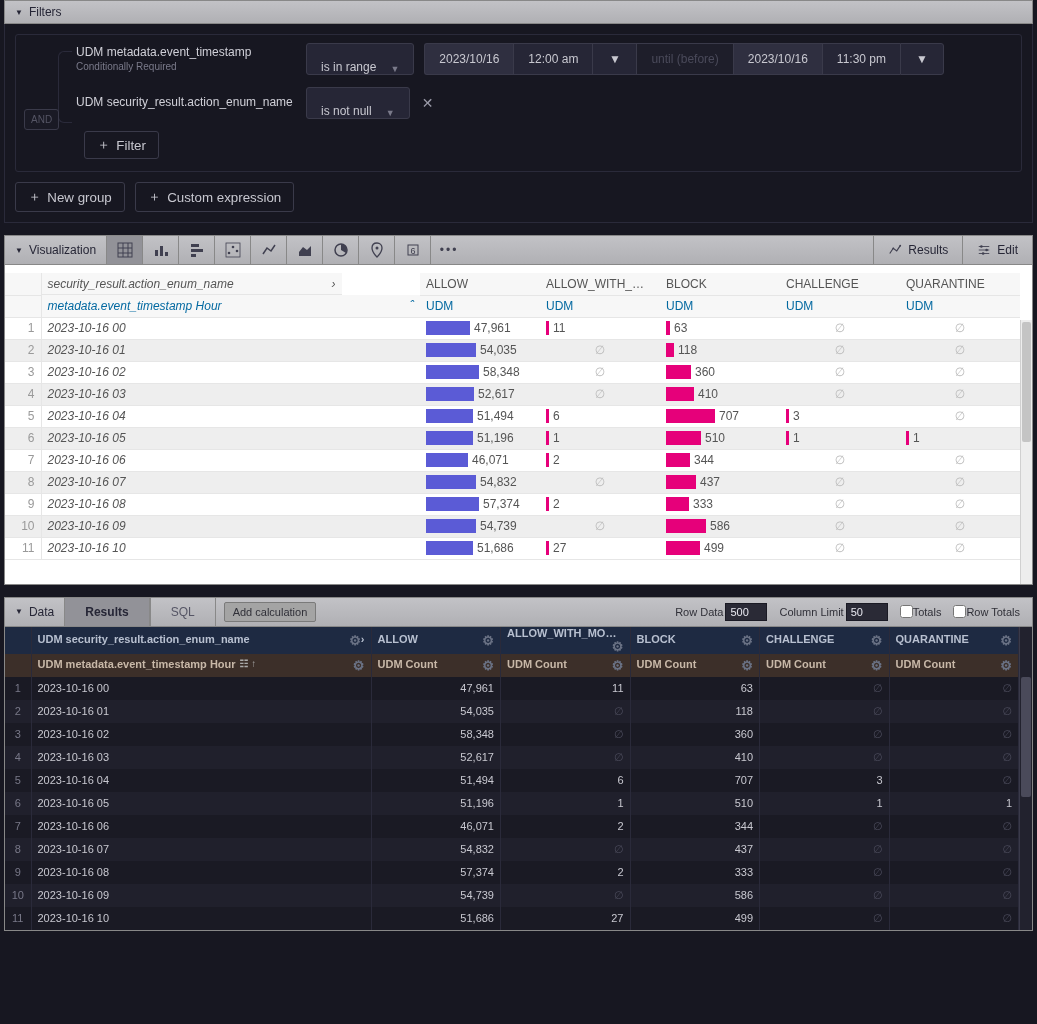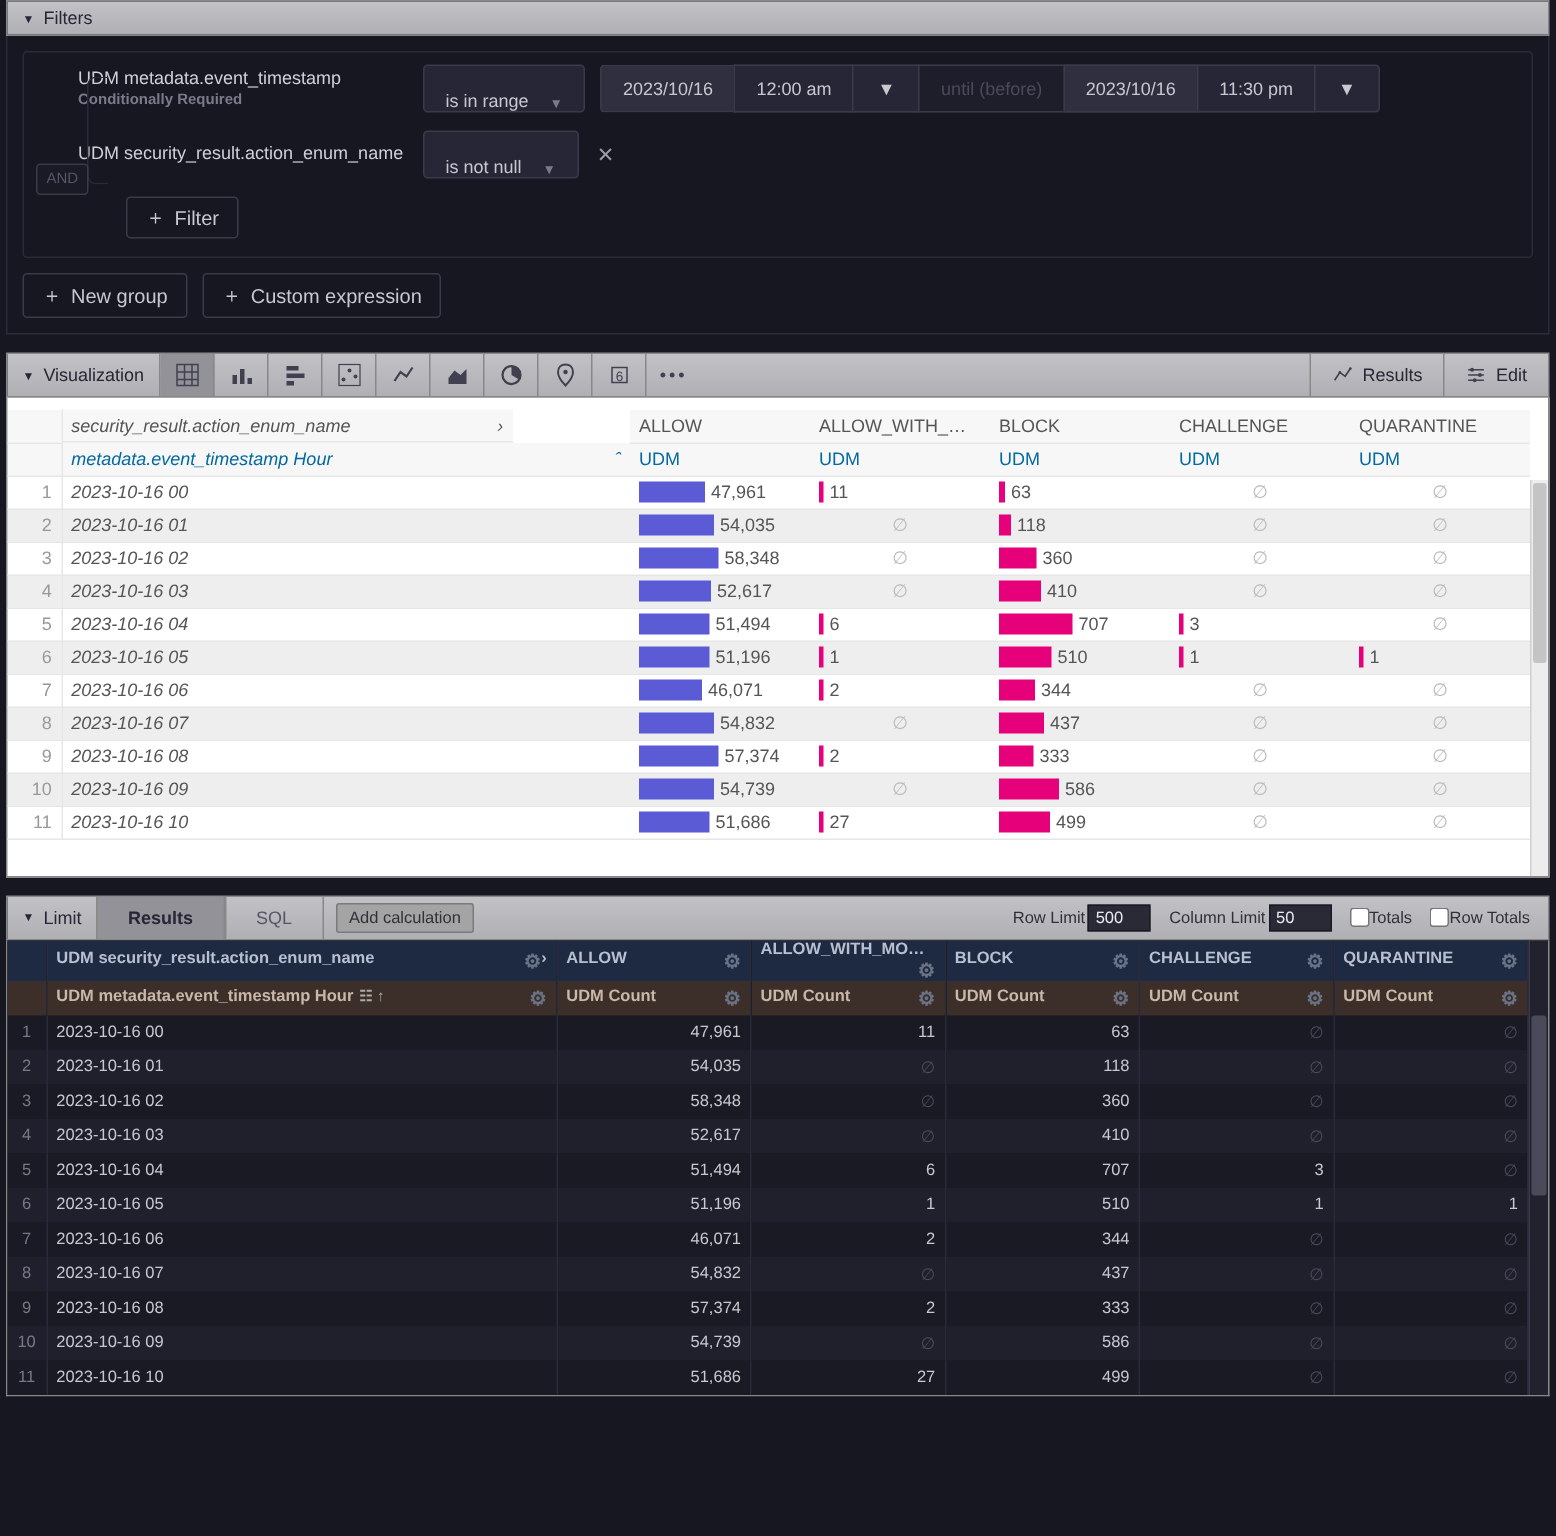--- a/index.html
+++ b/index.html
@@ -36,21 +36,21 @@
     border: 1px solid #2a2a3a;
     border-radius: 3px;
     padding: 8px 8px 12px 8px;
     position: relative;
   }
   .filter-row {
     display: flex;
     align-items: center;
     gap: 0;
     margin-bottom: 12px;
-    margin-left: 28px;
+    margin-left: 52px;
   }
   .and-chip {
     position: absolute;
     left: 8px;
     top: 74px;
     border: 1px solid #3a3a4a;
     border-radius: 3px;
     color: #555565;
     font-size: 10px;
     padding: 4px 6px;
@@ -66,21 +66,21 @@
     border-top: 1px solid #2a2a3a;
     border-bottom: 1px solid #2a2a3a;
     border-top-left-radius: 6px;
     border-bottom-left-radius: 6px;
   }
   .field-label {
     width: 230px;
     line-height: 1.3;
   }
   .field-label .main { color: #d0d0d8; font-weight: 500; }
-  .field-label .sub { color: #7a7a8a; font-size: 10px; font-weight: bold; }
+  .field-label .sub { color: #7a7a8a; font-size: 10px; }
   .picker, .picker-seg {
     background: #262636;
     border: 1px solid #3a3a4a;
     color: #c8c8d0;
     height: 32px;
     display: inline-flex;
     align-items: center;
     justify-content: center;
     padding: 0 14px;
     white-space: nowrap;
@@ -783,27 +783,27 @@
             <span class="null-sym">∅</span>
           </td>
         </tr>
       </tbody>
   </table>
 </div>
 
 <div class="data-header">
   <div class="section-label">
     <span class="tri-down">▼</span>
-    <span>Limit</span>
+    <span>Data</span>
   </div>
   <div class="data-tab active">Results</div>
   <div class="data-tab">SQL</div>
   <div class="data-tab action">Add calculation</div>
   <div class="spacer"></div>
-  <span class="limit-label">Row Limit</span>
+  <span class="limit-label">Row Data</span>
   <input class="limit-input" value="500" style="">
   <span class="limit-label">Column Limit</span>
   <input class="limit-input" value="50" style="">
   <label class="chk-group">
       <input type="checkbox" style=""> 
       <span>Totals</span>
     </label>
   <label class="chk-group">
       <input type="checkbox" style=""> 
       <span>Row Totals</span>

